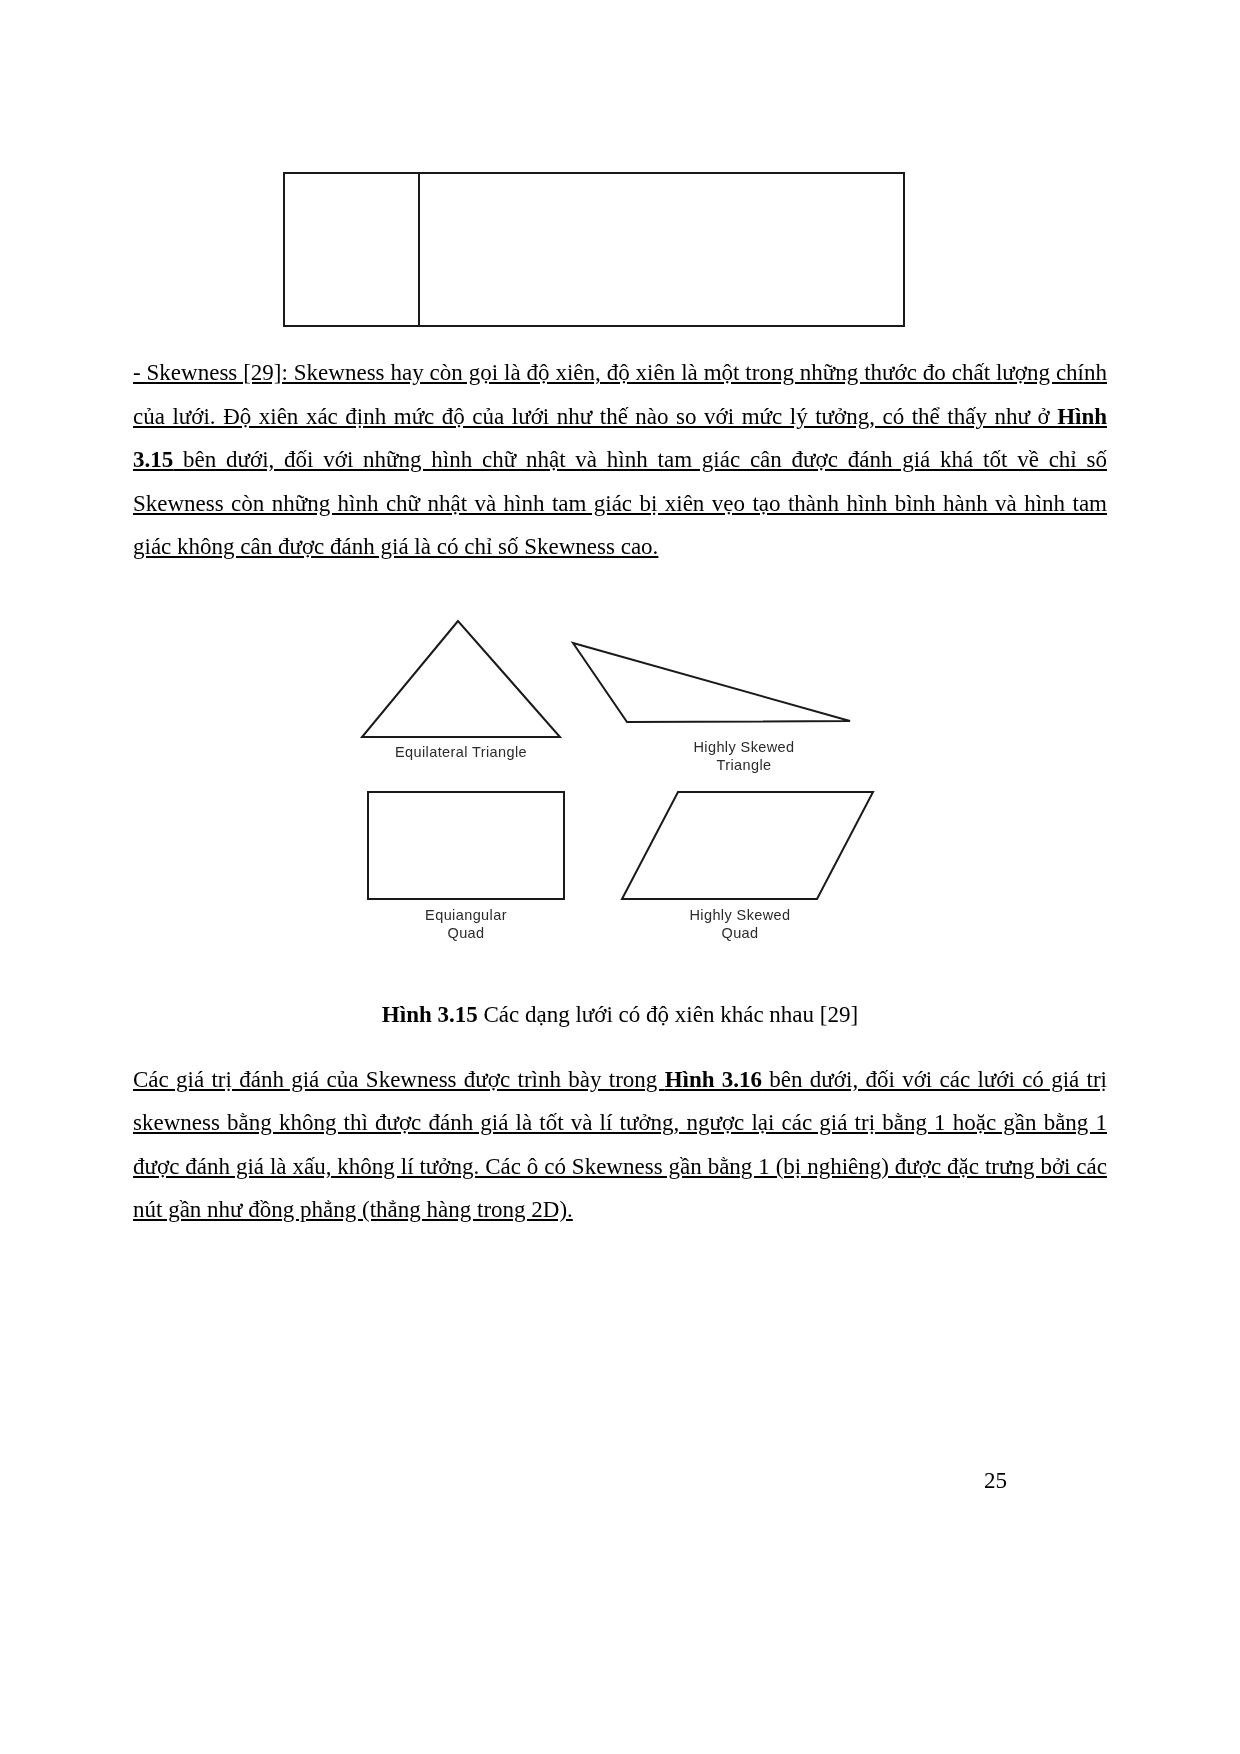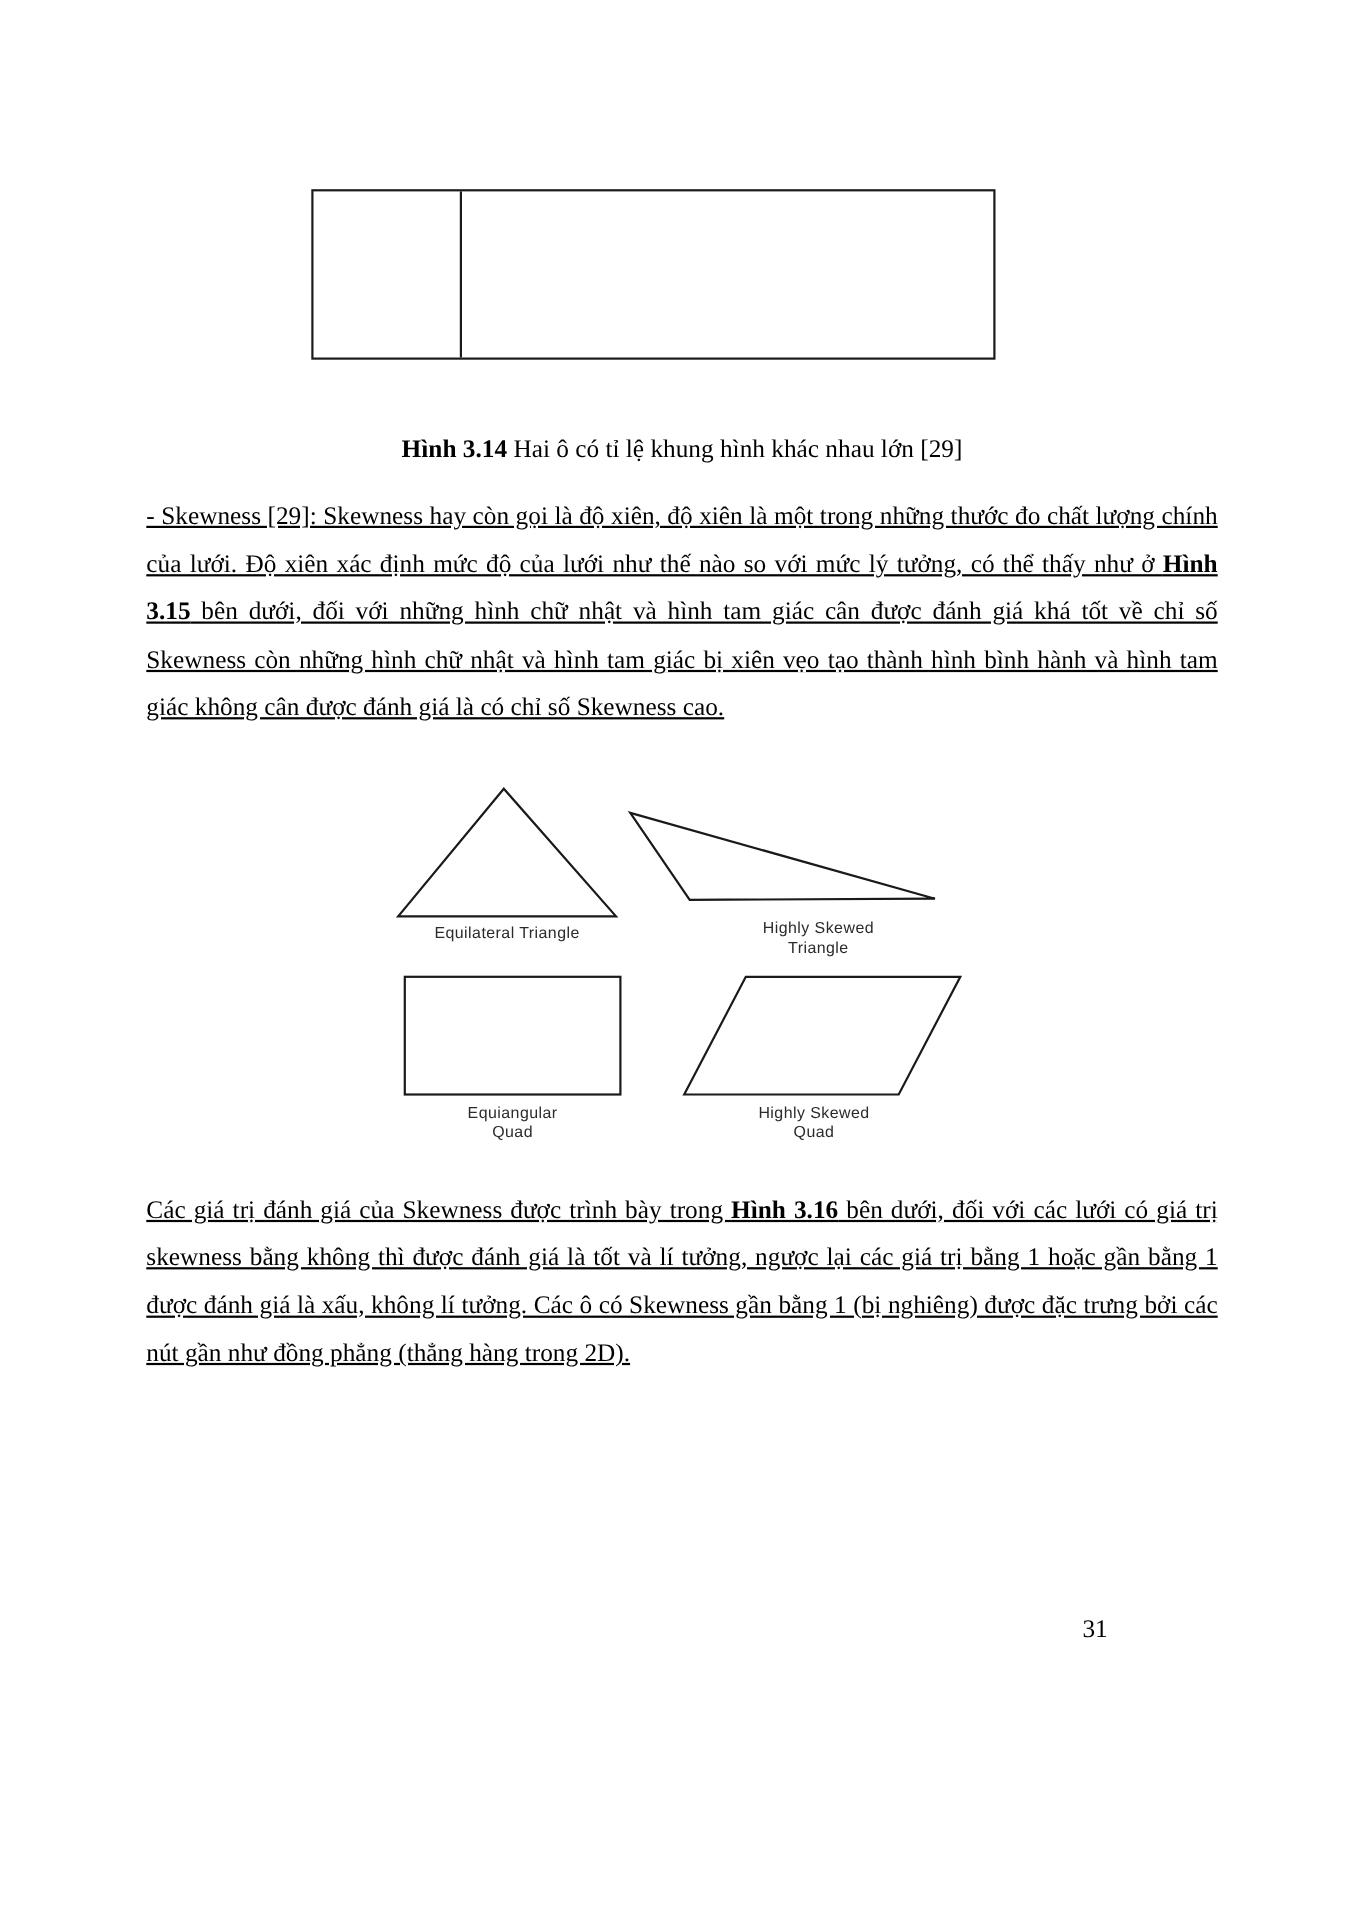--- a/index.html
+++ b/index.html
@@ -68,21 +68,20 @@
 </style>
 </head>
 <body>
 
 <div class="page">
 
   <div class="fig314">
     <div class="fig314-divider"></div>
   </div>
 
-  <p class="caption caption-314"><b>Hình 3.14</b><span> Hai ô có tỉ lệ khung hình khác nhau lớn  [29]</span></p>
 
   <p class="body-par par-1"><span>- Skewness [29]: Skewness hay còn gọi là độ xiên, độ xiên là một trong những thước đo chất lượng chính của lưới. Độ xiên xác định mức độ của lưới như thế nào so với mức lý tưởng, có thể thấy như ở </span><b>Hình 3.15</b><span> bên dưới, đối với những hình chữ nhật và hình tam giác cân được đánh giá khá tốt về chỉ số Skewness còn những hình chữ nhật và hình tam giác bị xiên vẹo tạo thành hình bình hành và hình tam giác không cân được đánh giá là có chỉ số Skewness cao.</span></p>
 
   <svg class="fig315" width="560" height="345" viewBox="0 0 560 345">
 
     <polygon class="shape" points="118,12 22,128 220,128"></polygon>
     <text class="shape-label" x="121" y="148" text-anchor="middle">Equilateral Triangle</text>
 
     <polygon class="shape" points="233,34 510,112 287,113"></polygon>
     <text class="shape-label" x="404" y="143" text-anchor="middle">Highly Skewed</text>
@@ -90,18 +89,19 @@
 
     <rect class="shape" x="28" y="183" width="196" height="107"></rect>
     <text class="shape-label" x="126" y="311" text-anchor="middle">Equiangular</text>
     <text class="shape-label" x="126" y="329" text-anchor="middle">Quad</text>
 
     <polygon class="shape" points="282,290 338,183 533,183 477,290"></polygon>
     <text class="shape-label" x="400" y="311" text-anchor="middle">Highly Skewed</text>
     <text class="shape-label" x="400" y="329" text-anchor="middle">Quad</text>
   </svg>
 
+  <p class="caption caption-315"><b>Hình 3.15</b><span> Các dạng lưới có độ xiên khác nhau [29]</span></p>
 
   <p class="body-par par-2"><span>Các giá trị đánh giá của Skewness được trình bày trong </span><b>Hình 3.16</b><span> bên dưới, đối với các lưới có giá trị skewness bằng không thì được đánh giá là tốt và lí tưởng, ngược lại các giá trị bằng 1 hoặc gần bằng 1 được đánh giá là xấu, không lí tưởng. Các ô có Skewness gần bằng 1 (bị nghiêng) được đặc trưng bởi các nút gần như đồng phẳng (thẳng hàng trong 2D).</span></p>
 
-  <div class="page-number">31</div>
+  <div class="page-number">25</div>
 
 </div>
 
 </body></html>

